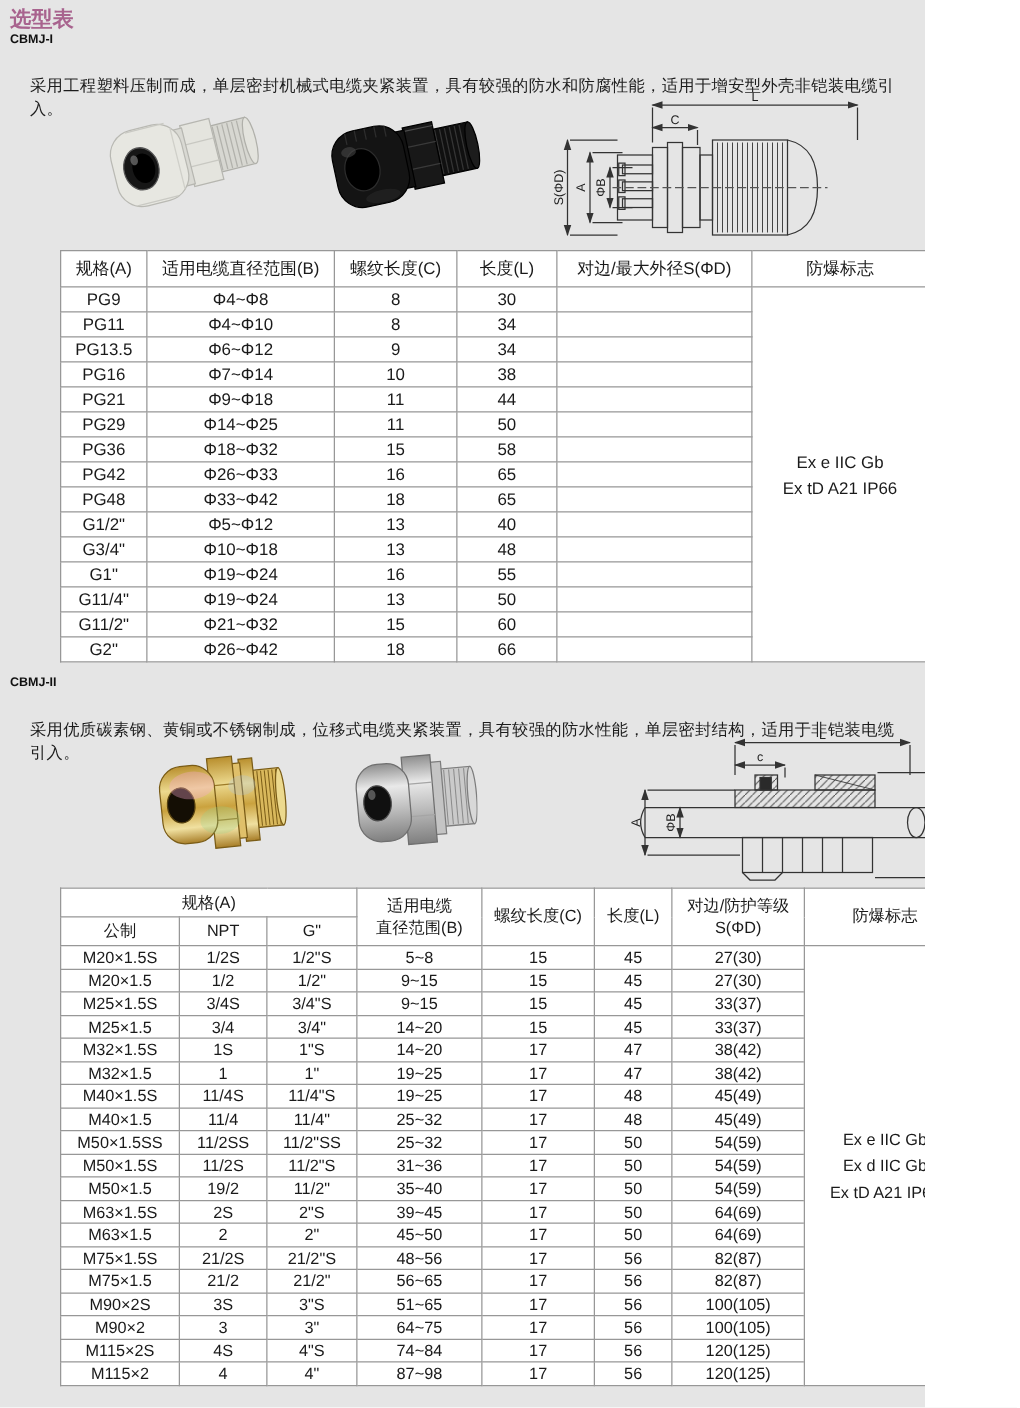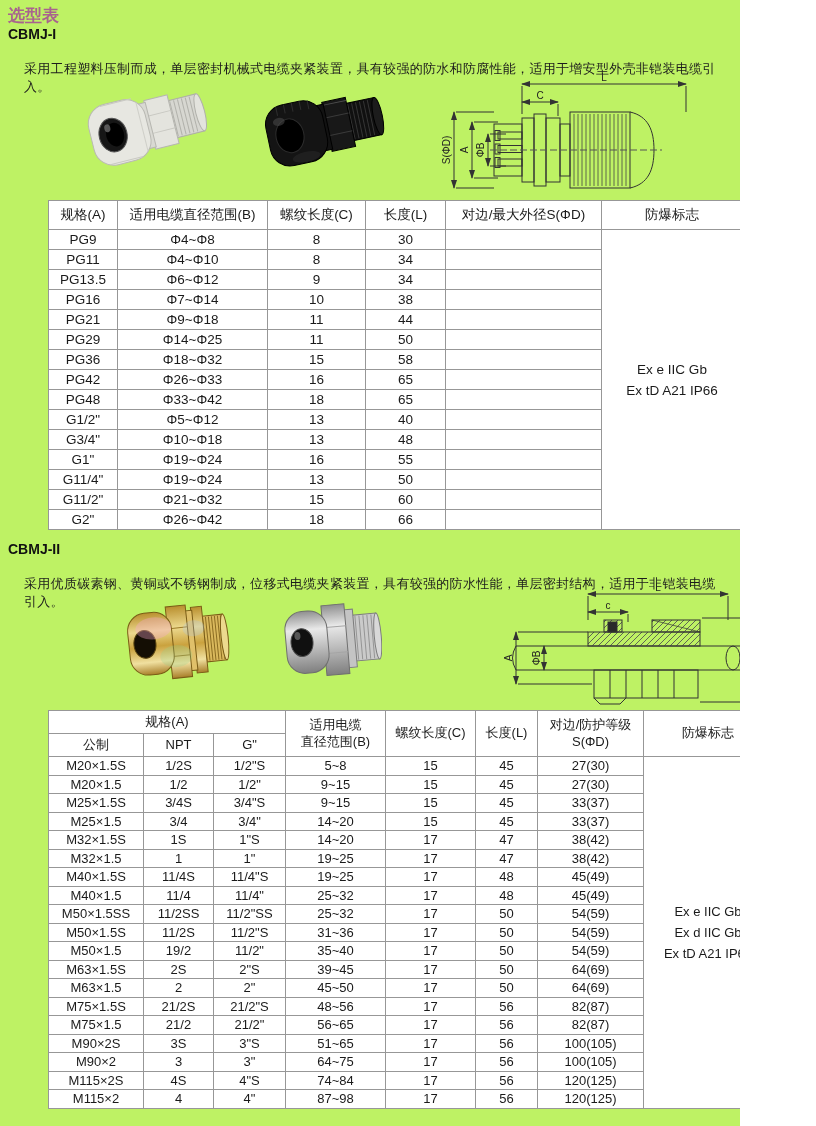--- a/index.html
+++ b/index.html
@@ -1,20 +1,20 @@
 <!DOCTYPE html>
 <html><head>
 <meta charset="utf-8">
 <style>
   html,body{margin:0;padding:0;background:#fff;}
   body{font-family:"Liberation Sans","DejaVu Sans",sans-serif;color:#1a1a1a;}
-  .page{position:relative;width:740px;height:1126px;background:#bef264;overflow:hidden;}
+  .page{position:relative;width:740px;height:1126px;background:#e5e5e5;overflow:hidden;}
 
   .page-title{position:absolute;left:8px;top:4px;font-size:17px;font-weight:bold;color:#a8638e;margin:0;}
-  .model-name{position:absolute;left:8px;font-size:14px;font-weight:600;color:#111;}
+  .model-name{position:absolute;left:8px;font-size:10px;font-weight:600;color:#111;}
   .model-desc{position:absolute;left:8px;font-size:13px;color:#1c1c1c;margin:16px;letter-spacing:.3px;}
 
   .fig{position:absolute;}
   svg{display:block;}
   svg text{font-family:"Liberation Sans","DejaVu Sans",sans-serif;font-size:10px;fill:#222;}
 
   table{position:absolute;left:8px;border-collapse:collapse;table-layout:fixed;width:800px;background:#fff;margin-left:40px;}
   th,td{border:1px solid #979797;text-align:center;vertical-align:middle;font-weight:normal;padding:0 2px;overflow:hidden;}
   #table1 th{height:28px;font-size:13.5px;}
   #table1 td{height:19px;font-size:13.5px;}

